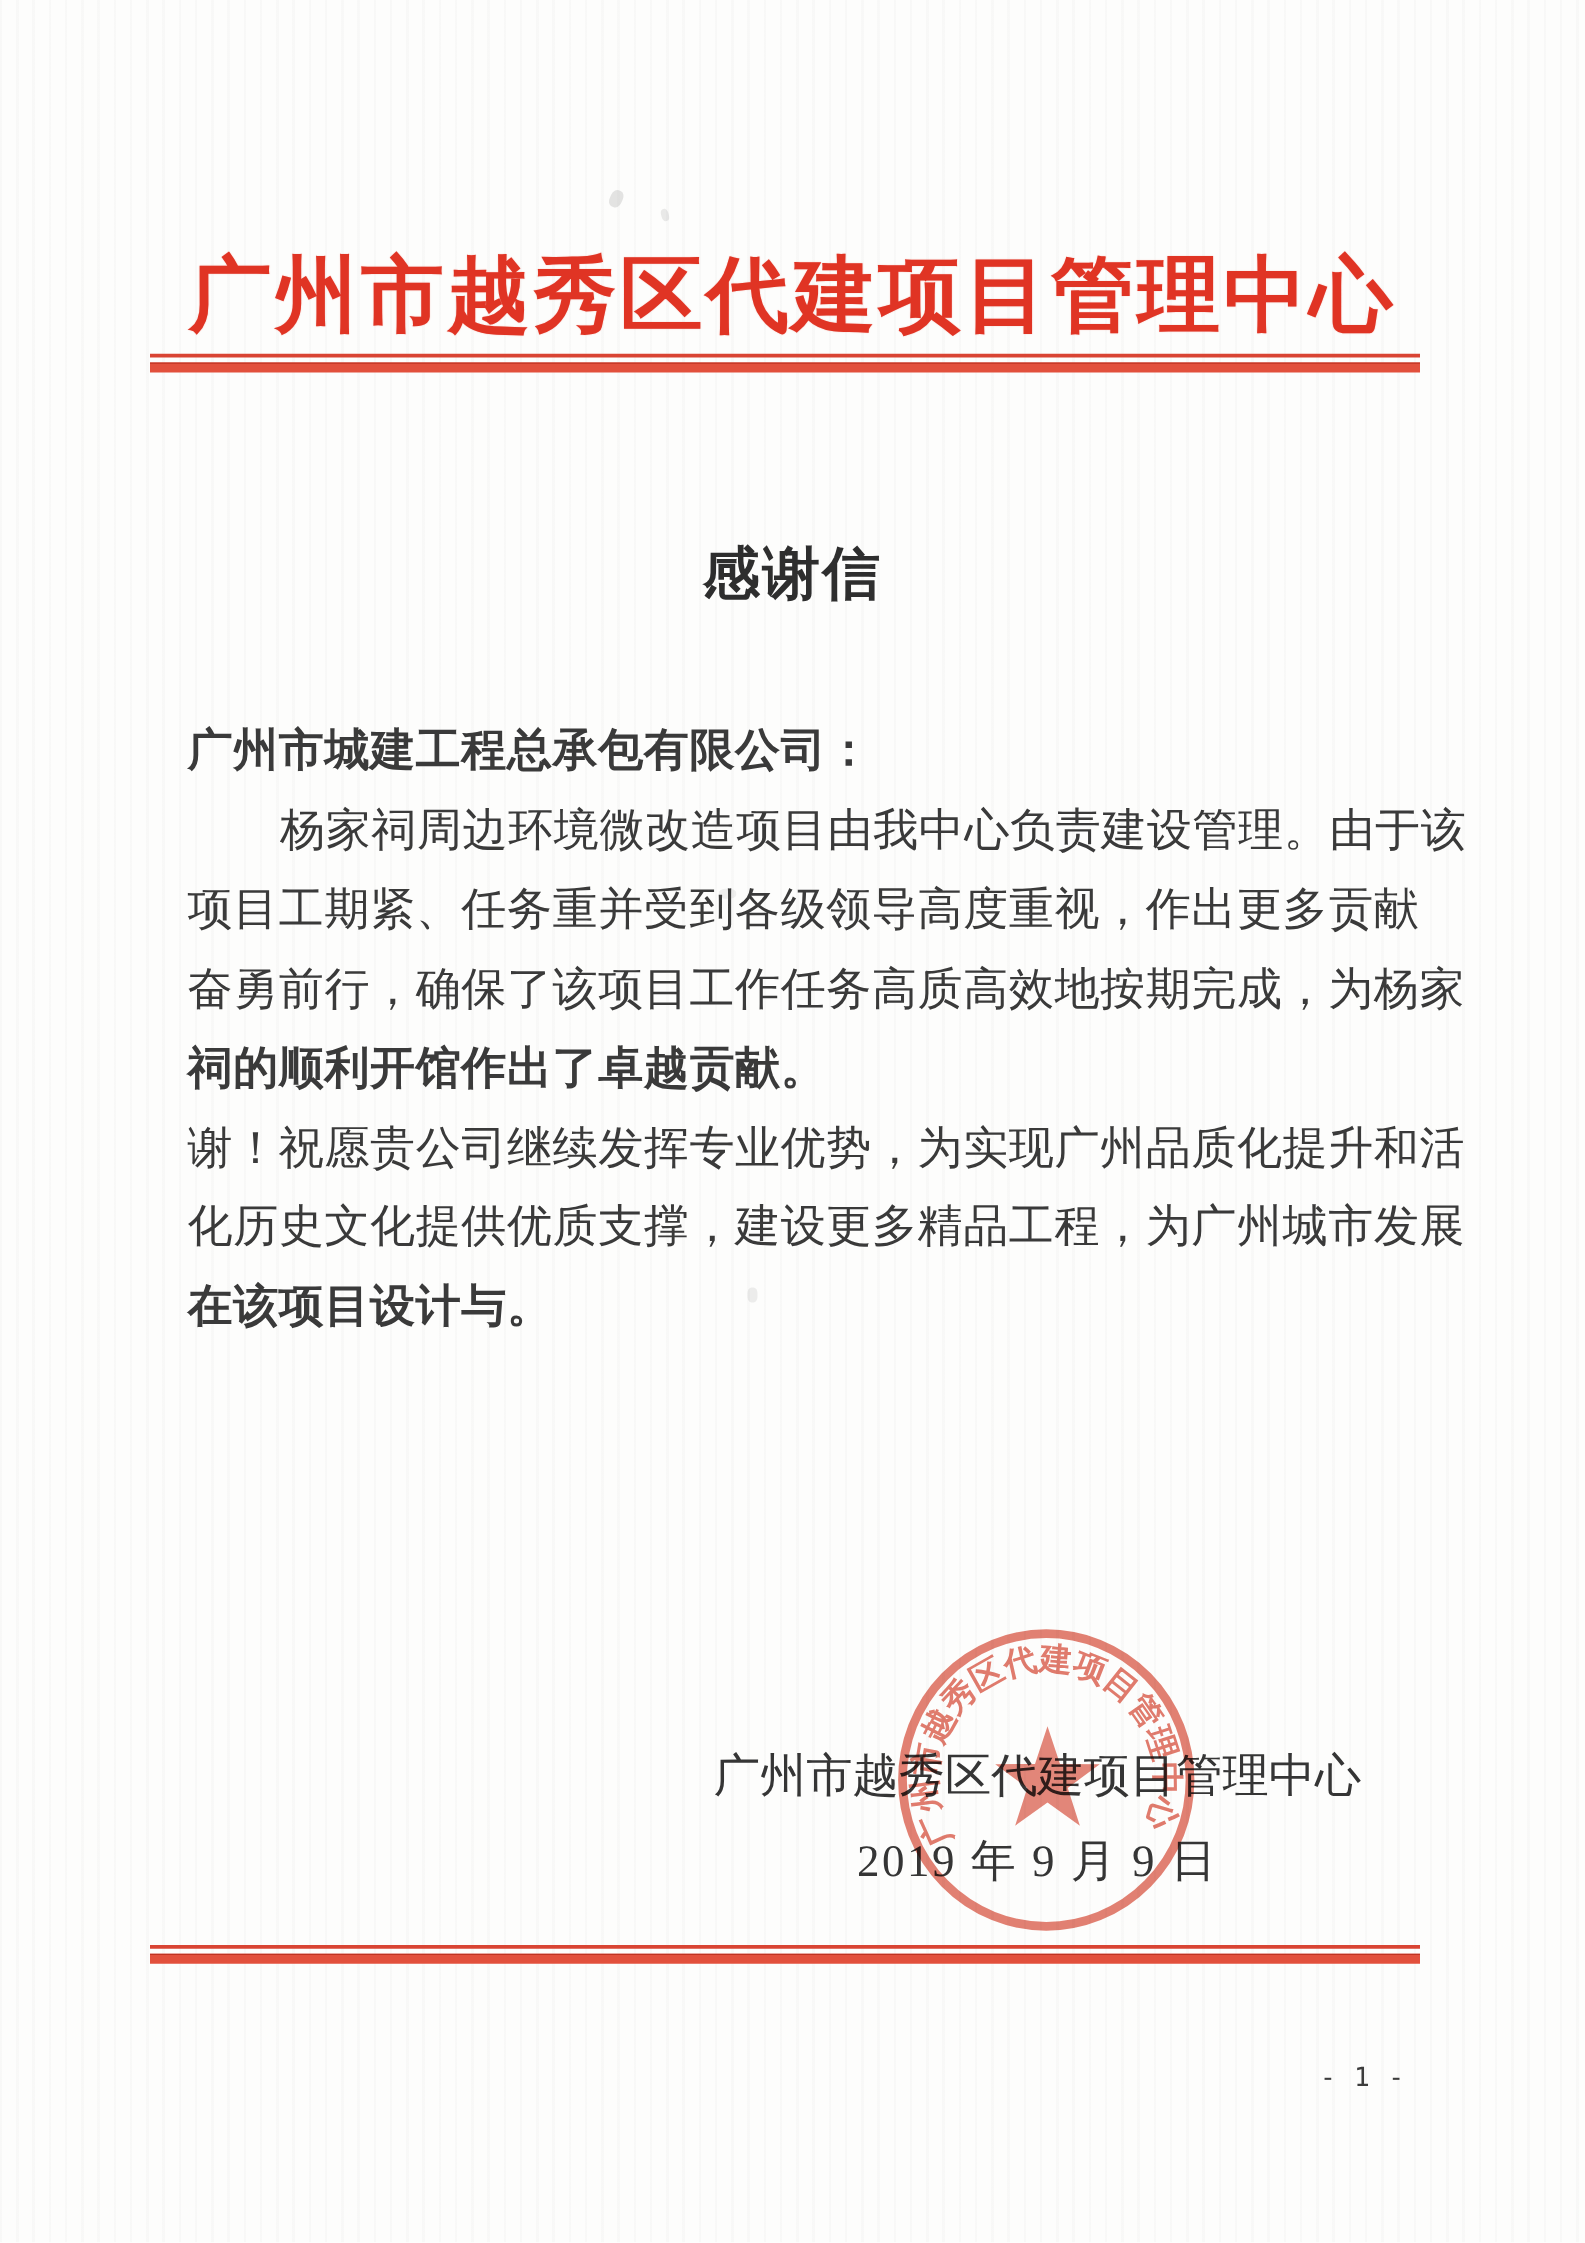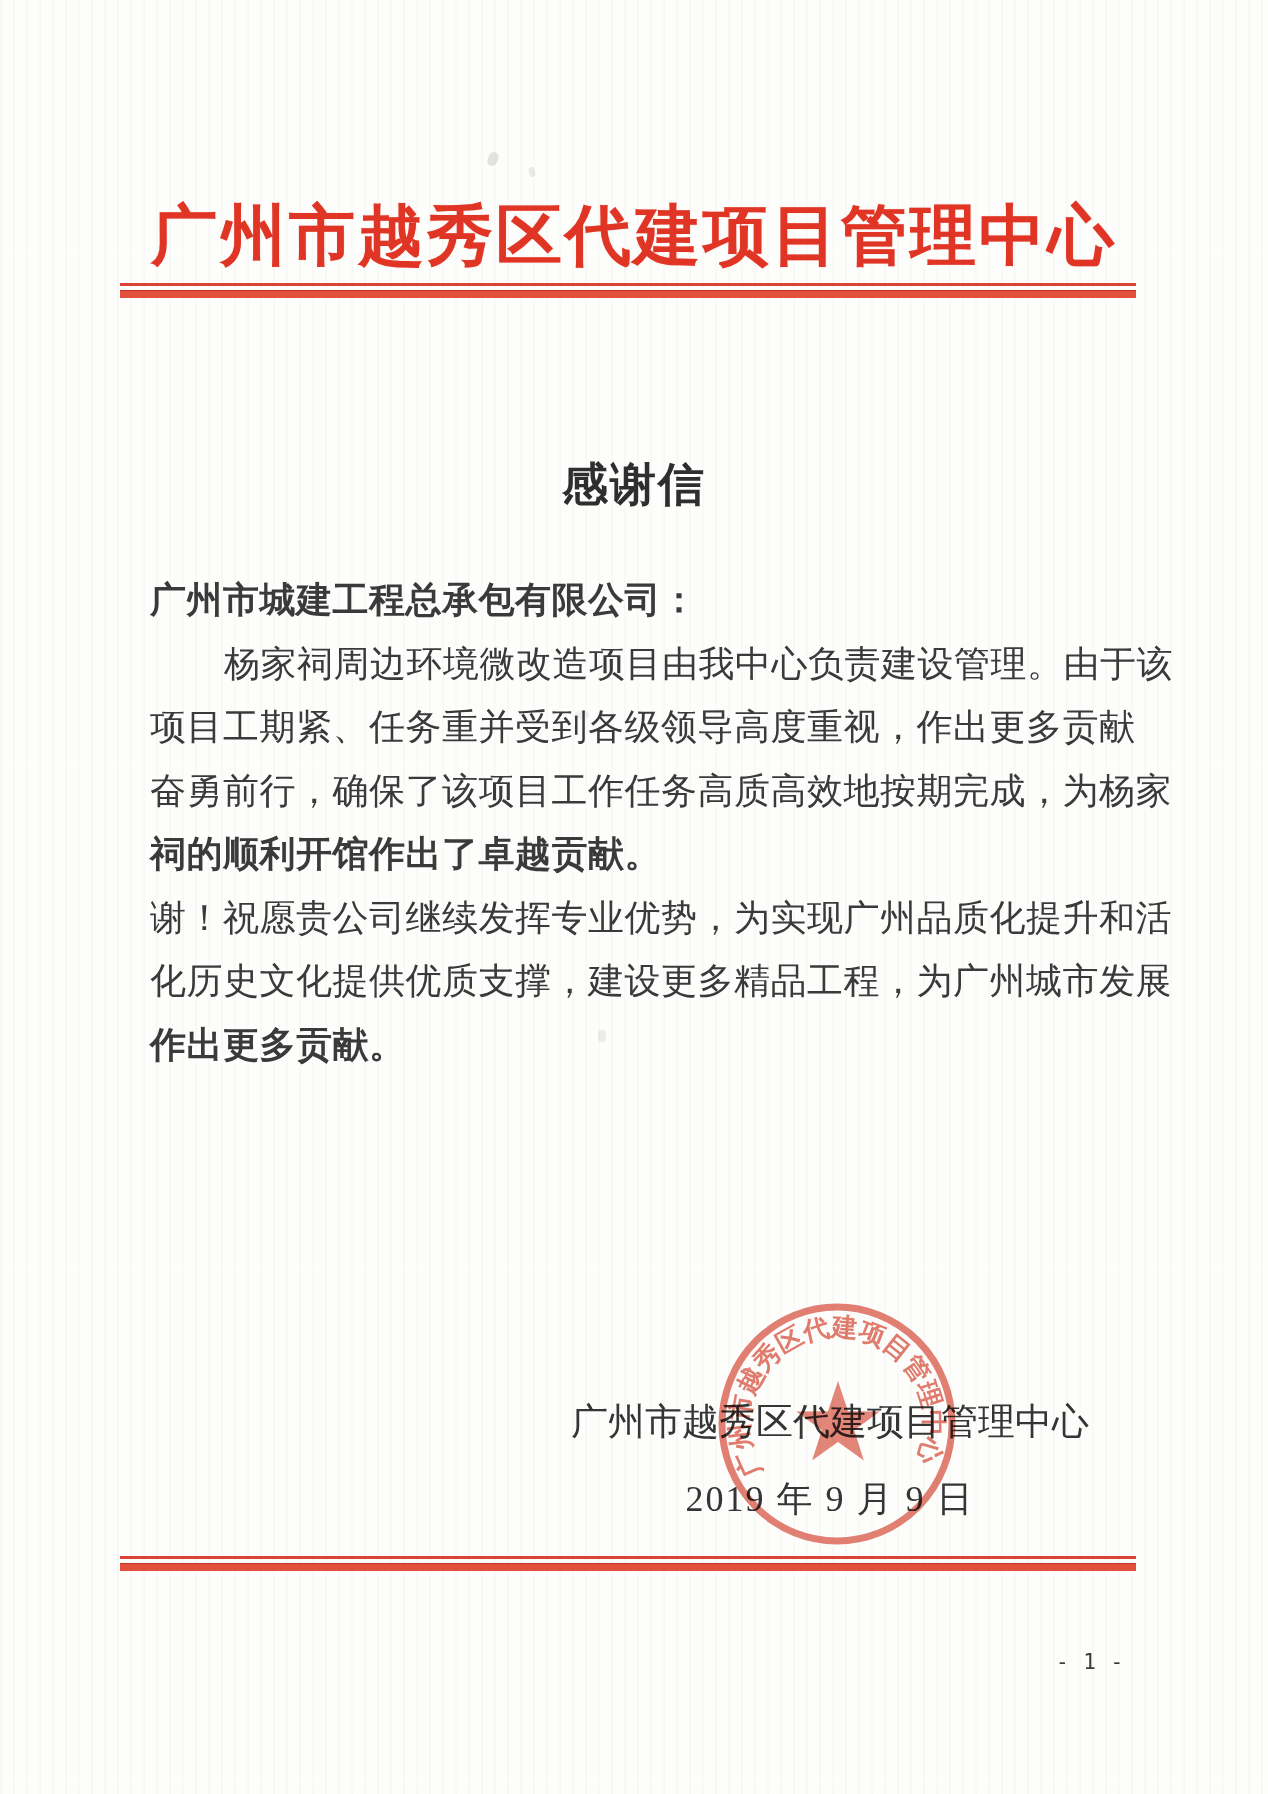--- a/index.html
+++ b/index.html
@@ -37,21 +37,20 @@
   .rule-top{top:283px;}
   .rule-bottom{top:1556px;}
 
   
   .letter-title{
     position:absolute;top:428px;left:0;width:100%;
     text-align:center;
     font-size:46px;font-weight:bold;
     letter-spacing:2px;
     color:#2e2e2e;
-    margin-top:26px;
   }
 
   
   .letter-body{
     position:absolute;top:569px;left:150px;width:982px;
     font-size:36px;color:#3a3a3a;
   }
   .bline{
     line-height:63.5px;height:63.5px;
     text-align:justify;text-align-last:justify;
@@ -61,21 +60,21 @@
   }
   .bline.nojust{text-align-last:left;font-weight:bold;}
   .bline.indent{padding-left:74px;}
 
   
   .sign-block{
     position:absolute;top:1398px;left:555px;width:550px;
     text-align:center;color:#353535;
   }
   .sign-name{font-size:37px;line-height:48px;letter-spacing:0px;}
-  .sign-date{font-size:36px;line-height:46px;margin-top:30px;letter-spacing:2px;}
+  .sign-date{font-size:36px;line-height:46px;margin-top:20px;letter-spacing:2px;}
 
   
   .stamp{
     position:absolute;top:1300px;left:714px;width:246px;height:248px;
     mix-blend-mode:multiply;opacity:.88;
     pointer-events:none;
   }
 
   
   .page-number{
@@ -111,21 +110,21 @@
   <div class="letter-body">
     <div class="bline nojust">广州市城建工程总承包有限公司：</div>
 
     <div class="bline indent">杨家祠周边环境微改造项目由我中心负责建设管理。由于该</div>
     <div class="bline">项目工期紧、任务重并受到各级领导高度重视，作出更多贡献</div>
     <div class="bline">奋勇前行，确保了该项目工作任务高质高效地按期完成，为杨家</div>
     <div class="bline nojust">祠的顺利开馆作出了卓越贡献。</div>
 
     <div class="bline">谢！祝愿贵公司继续发挥专业优势，为实现广州品质化提升和活</div>
     <div class="bline">化历史文化提供优质支撑，建设更多精品工程，为广州城市发展</div>
-    <div class="bline nojust">作出更多贡献。</div>
+    <div class="bline nojust">在该项目设计与。</div>
   </div>
 
   <div class="sign-block">
     <div class="sign-name">广州市越秀区代建项目管理中心</div>
     <div class="sign-date">2019 年 9 月 9 日</div>
   </div>
 
   <svg class="stamp" viewBox="0 0 246 248" xmlns="http://www.w3.org/2000/svg">
     <defs>
       <path id="sealArc" d="M 48.9 171.5 A 88 88 0 1 1 197.1 171.5" fill="none"></path>

